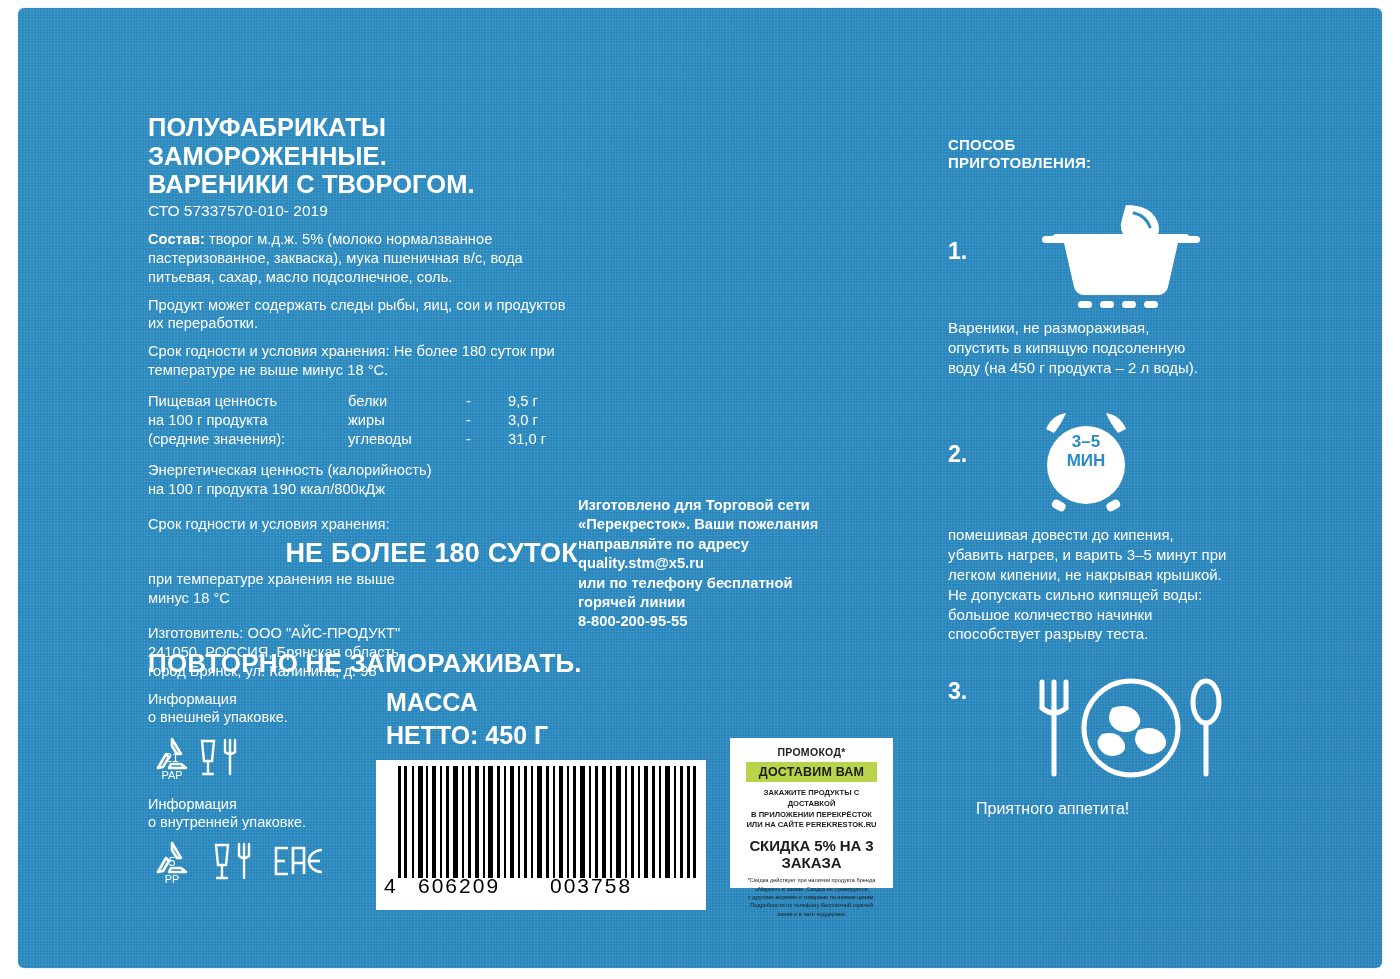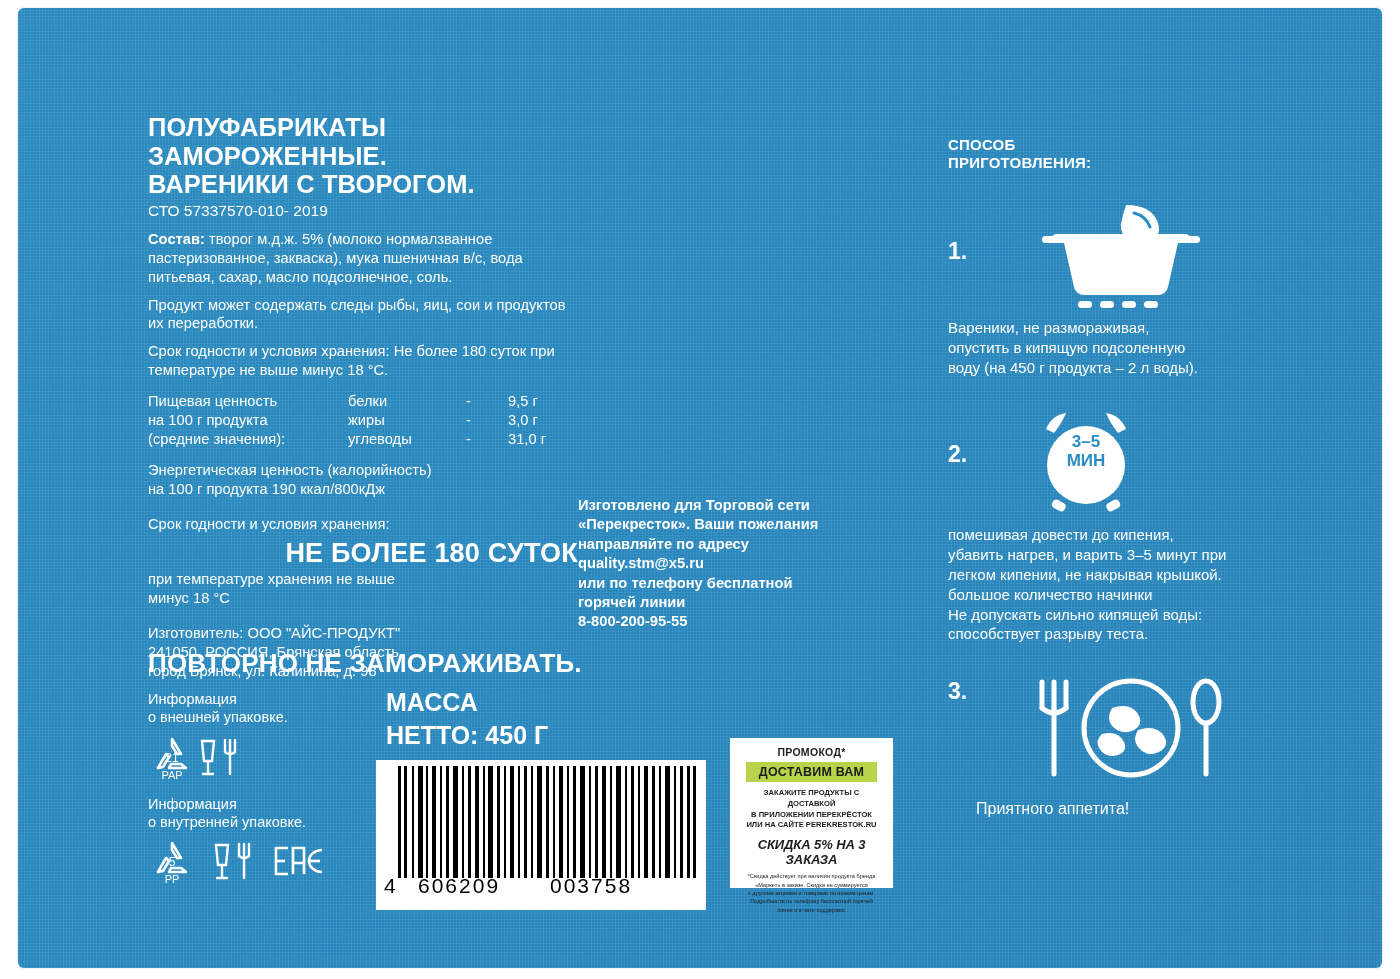--- a/index.html
+++ b/index.html
@@ -214,25 +214,24 @@
     padding: 3px 0;
     letter-spacing: 0.2px;
   }
   .promo-body {
     font-size: 7.6px;
     line-height: 1.42;
     margin-top: 6px;
     font-weight: bold;
   }
   .promo-discount {
-    font-size: 13px;
+    font-size: 15px;
     font-weight: bold;
     margin-top: 6px;
     letter-spacing: -0.1px;
-    font-style: italic;
   }
   .promo-fine {
     font-size: 5.6px;
     line-height: 1.5;
     margin-top: 5px;
   }
 
   
   .right-col {
     position: absolute;
@@ -556,22 +555,22 @@
           <div class="clock-text">
             <div>3–5</div>
             <div>МИН</div>
           </div>
         </div>
       </div>
       <div class="step-text">
         <div>помешивая довести до кипения,</div>
         <div>убавить нагрев, и варить 3–5 минут при</div>
         <div>легком кипении, не накрывая крышкой.</div>
+        <div>Не допускать сильно кипящей воды:</div>
         <div>большое количество начинки</div>
-        <div>Не допускать сильно кипящей воды:</div>
         <div>способствует разрыву теста.</div>
       </div>
     </div>
 
     <div class="step">
       <div class="step-num" style="top:4px;">3.</div>
       <div class="step-art">
         <svg width="210" height="112" viewBox="0 0 210 112">
           <g fill="none" stroke="#ffffff" stroke-width="5" stroke-linecap="round">
             <path d="M16 8 v26"></path>

